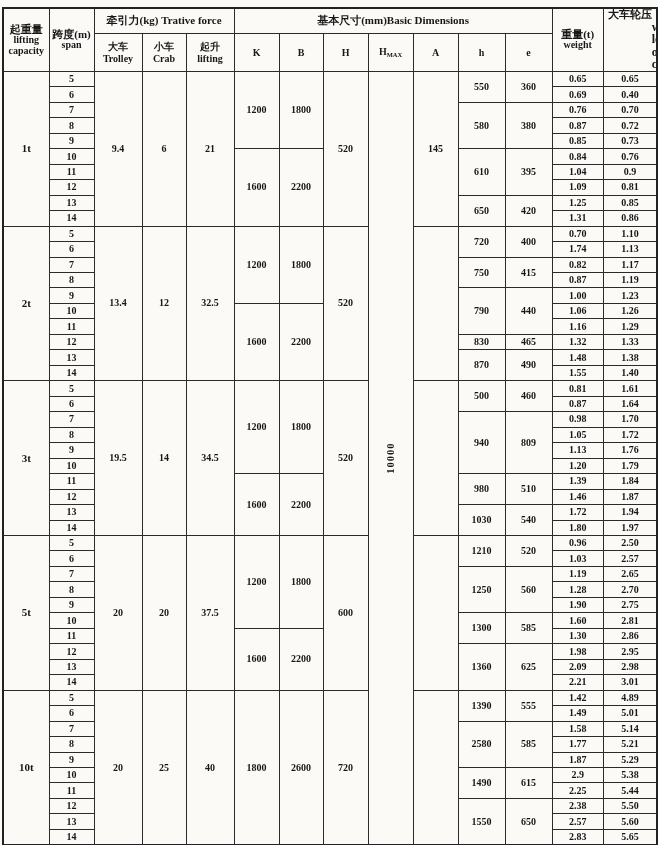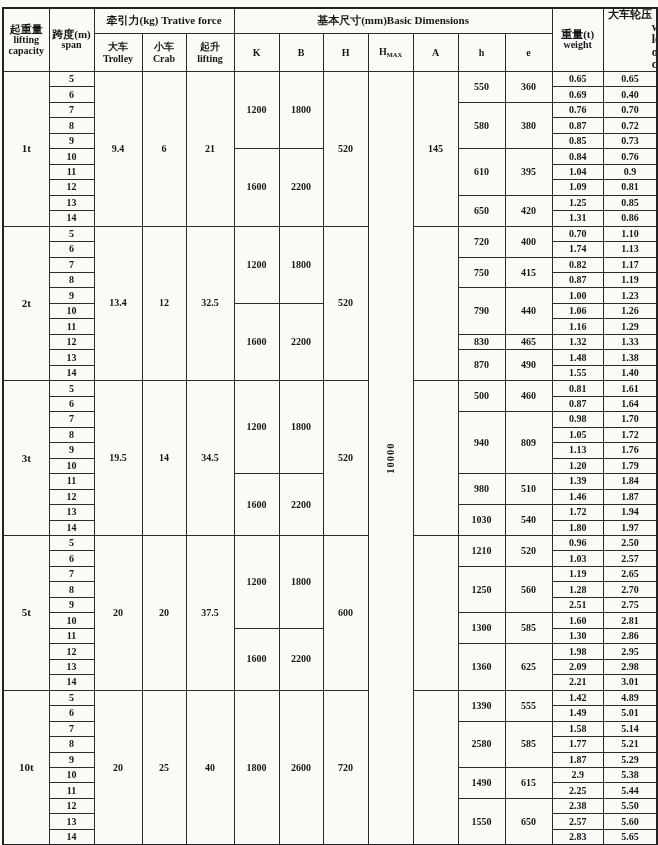--- a/index.html
+++ b/index.html
@@ -347,21 +347,21 @@
           <td>1.19</td>
           <td>2.65</td>
         </tr>
         <tr>
           <td>8</td>
           <td>1.28</td>
           <td>2.70</td>
         </tr>
         <tr>
           <td>9</td>
-          <td>2.51</td>
+          <td>1.90</td>
           <td>2.75</td>
         </tr>
         <tr>
           <td>10</td>
           <td rowspan="2">1300</td>
           <td rowspan="2">585</td>
           <td>1.60</td>
           <td>2.81</td>
         </tr>
         <tr>

